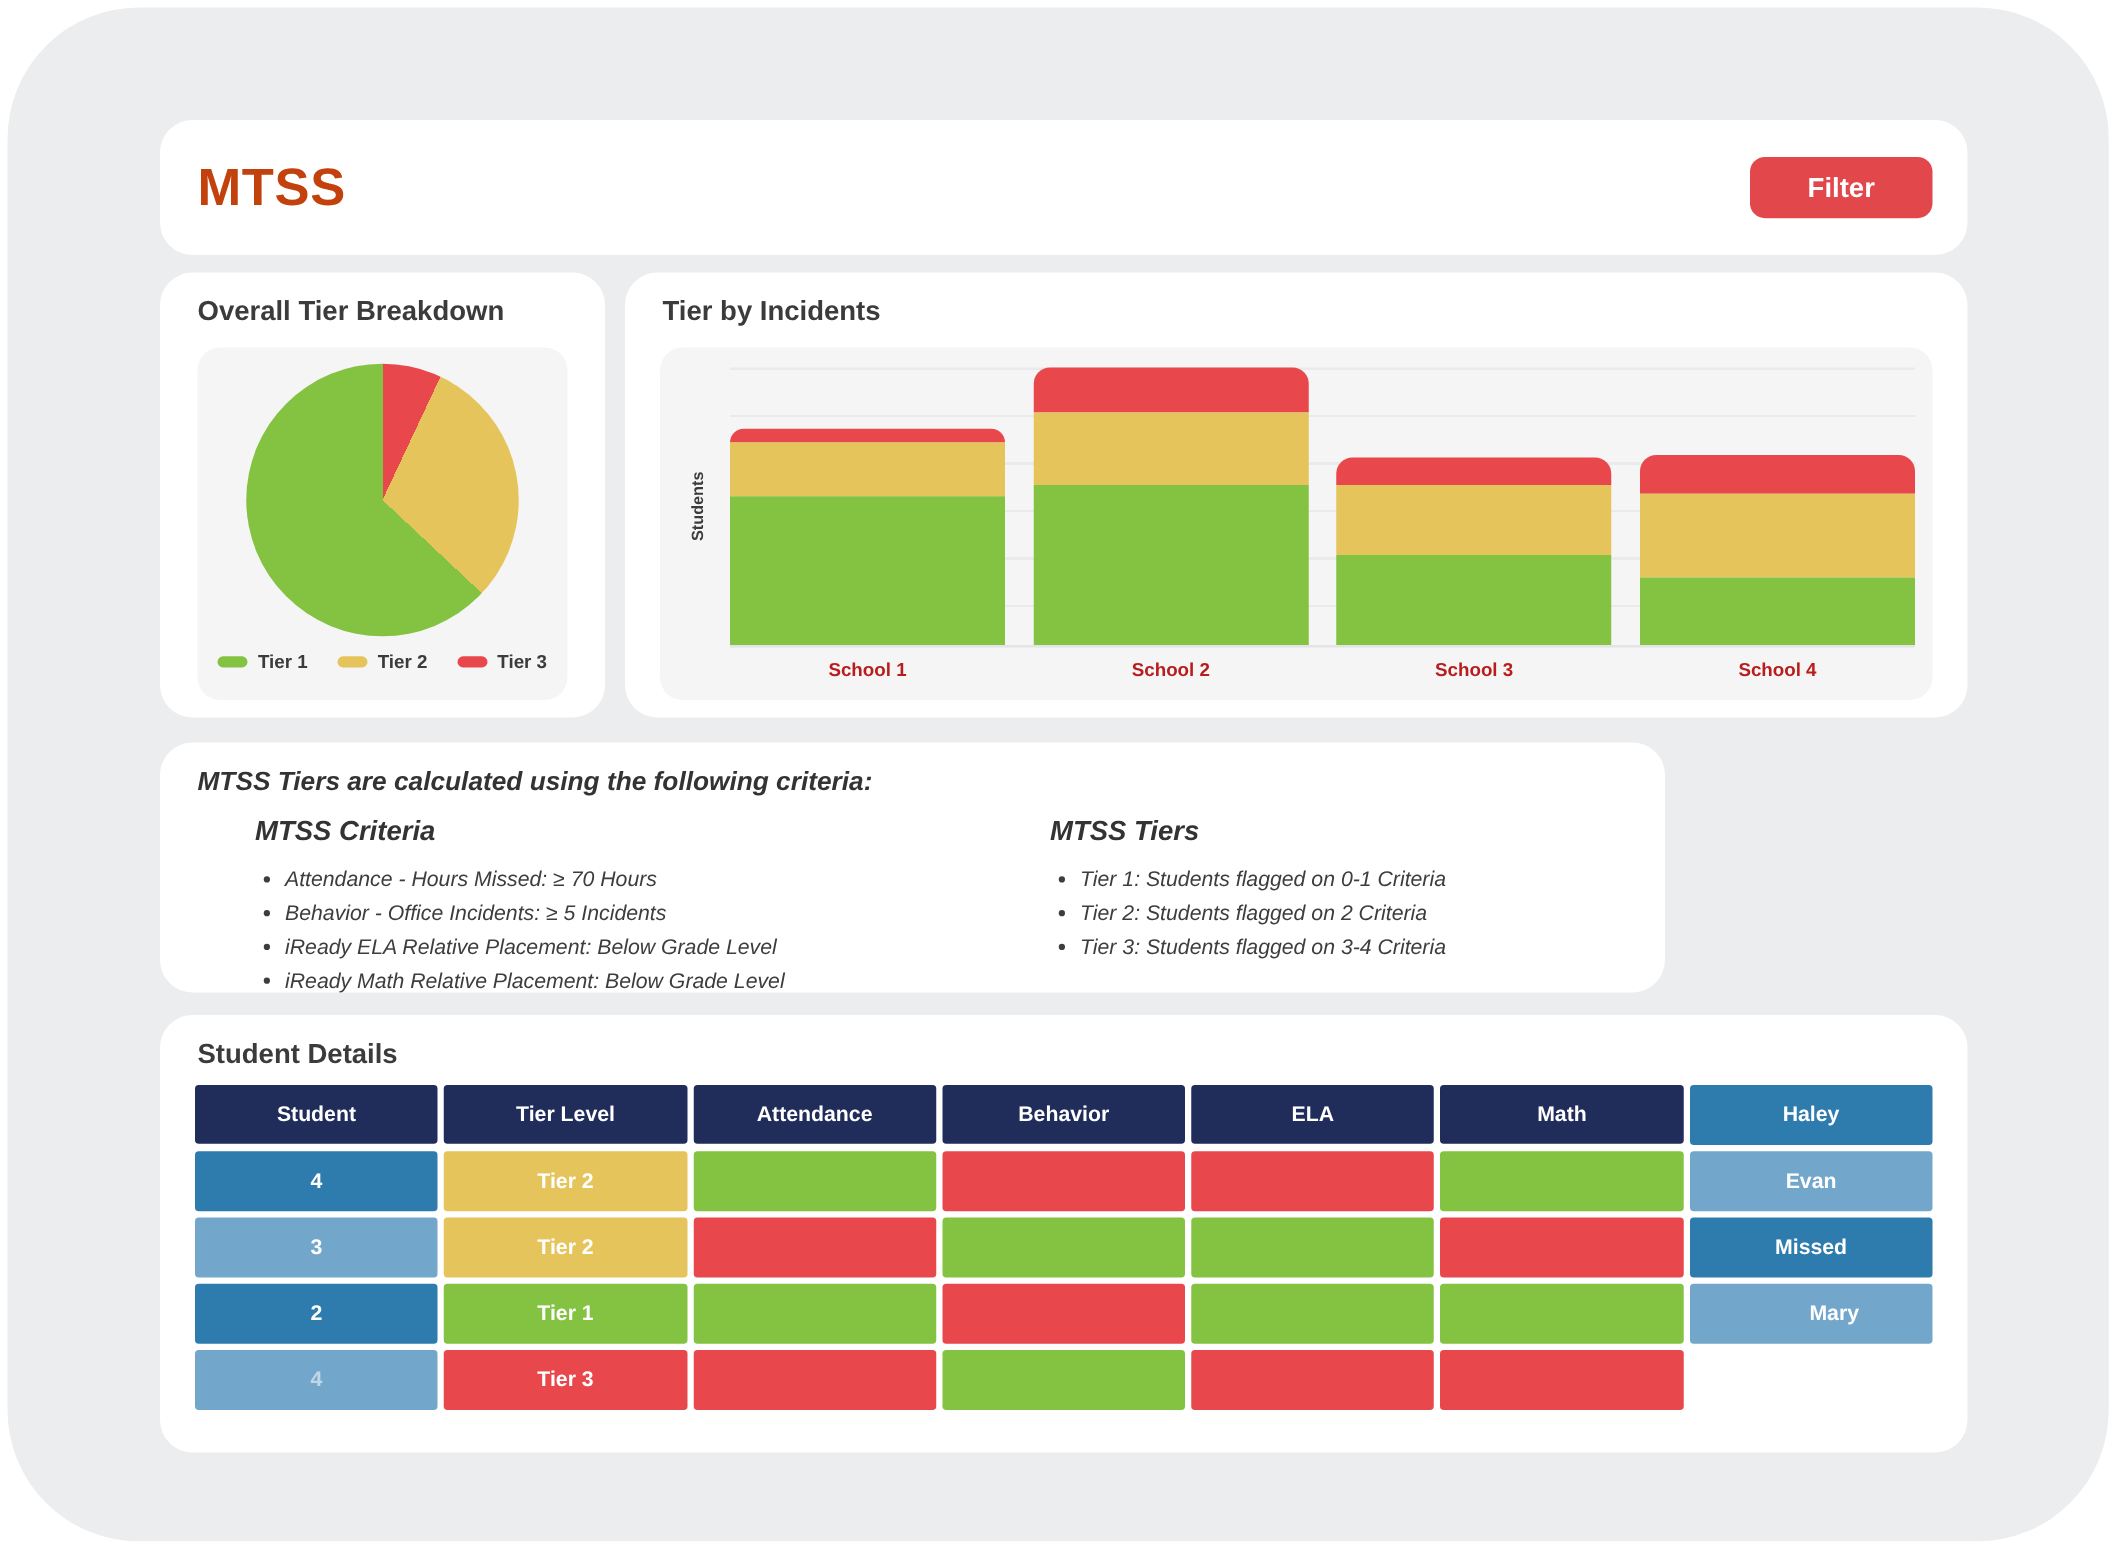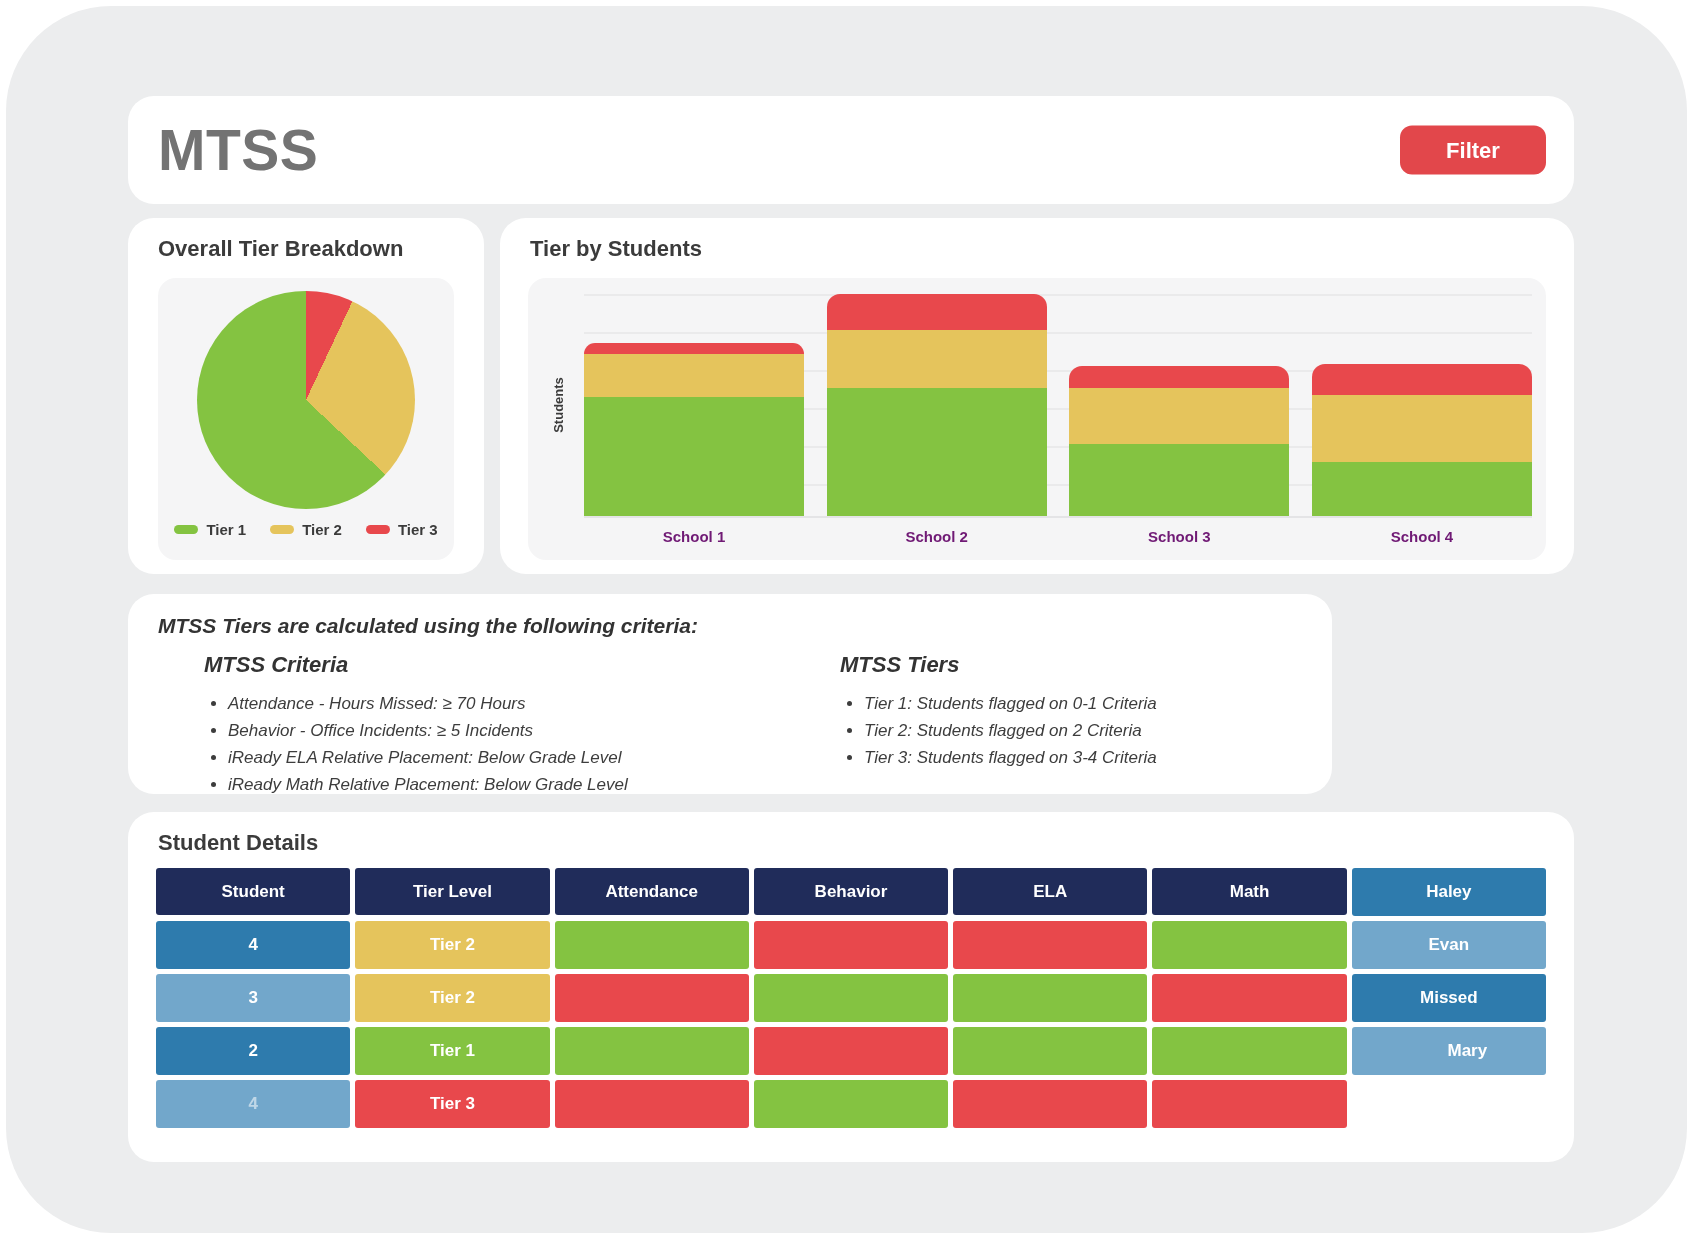--- a/index.html
+++ b/index.html
@@ -5,21 +5,21 @@
   html,body{margin:0;padding:0;background:#fff;}
   .canvas{position:relative;width:1693px;height:1239px;overflow:hidden;
           font-family:"Liberation Sans",sans-serif;color:#3b3b3b;}
   .shell{position:absolute;left:6px;top:6px;right:6px;bottom:6px;
          background:#ECEDEE;border-radius:105px;}
   .card{position:absolute;background:#fff;border-radius:26px;}
 
   
   .card-header{left:122px;top:90px;width:1446px;height:108px;}
   .app-title{position:absolute;left:30px;top:50%;transform:translateY(-50%);
-             font-size:57px;font-weight:700;color:#737373;letter-spacing:.5px;}
+             font-size:42px;font-weight:700;color:#c2410c;letter-spacing:.5px;}
   .filter-btn{position:absolute;right:28px;top:50%;transform:translateY(-50%);
               width:146px;height:49px;border:none;border-radius:12px;color:#fff;
               font-family:inherit;font-size:22px;font-weight:700;cursor:pointer;}
 
   
   .card-pie{left:122px;top:212px;width:356px;height:356px;}
   .card-bar{left:494px;top:212px;width:1074px;height:356px;}
   .card-title{position:absolute;left:30px;top:18px;font-size:22px;font-weight:700;color:#3b3b3b;}
   .panel{position:absolute;background:#F5F5F6;border-radius:18px;}
   .pie-panel{left:30px;top:60px;width:296px;height:282px;}
@@ -33,21 +33,21 @@
           font-size:13px;font-weight:700;color:#3b3b3b;white-space:nowrap;}
   .plot{position:absolute;left:56px;right:14px;top:16px;height:222px;border-bottom:2px solid #E4E4E6;}
   .grid{position:absolute;inset:0;
         background:repeating-linear-gradient(to bottom,#EAEAEB 0 2px,transparent 2px 38px);}
   .slots{position:absolute;inset:0;display:flex;justify-content:space-between;align-items:flex-end;}
   .slot{position:relative;width:220px;height:100%;}
   .stack{position:absolute;bottom:0;left:0;width:100%;display:flex;flex-direction:column;justify-content:flex-end;}
   .seg{width:100%;}
   .seg.top{border-radius:13px 13px 0 0;}
   .xlabel{position:absolute;top:100%;margin-top:12px;width:100%;text-align:center;
-          font-size:15px;font-weight:700;color:#701a75;}
+          font-size:15px;font-weight:700;color:#b91c1c;}
 
   
   .card-criteria{left:122px;top:588px;width:1204px;height:200px;font-style:italic;}
   .crit-heading{position:absolute;left:30px;top:20px;font-size:21px;font-weight:700;color:#333;}
   .crit-col{position:absolute;top:58px;}
   .crit-col.left{left:76px;}
   .crit-col.right{left:712px;}
   .crit-subtitle{font-size:22px;font-weight:700;color:#333;margin:0 0 16px 0;}
   .crit-col ul{margin:4px 0 0 0;padding-left:24px;font-size:17px;color:#3d3d3d;}
   .crit-col li{margin-bottom:7px;}
@@ -87,21 +87,21 @@
             </div>
             <div class="legend-item">
               <span class="legend-swatch" style="background: rgb(232, 72, 76);"></span>
               <span>Tier 3</span>
             </div>
           </div>
       </div>
     </div>
 
     <div class="card card-bar">
-      <div class="card-title">Tier by Students</div>
+      <div class="card-title">Tier by Incidents</div>
       <div class="panel bar-panel">
         <div class="ylabel">Students</div>
         <div class="plot">
           <div class="grid"></div>
           <div class="slots" id="bar-slots">
               <div class="slot">
                 <div class="stack">
                   <div class="seg top" style="height: 10.8px; background: rgb(232, 72, 76);"></div>
                   <div class="seg" style="height: 43.3px; background: rgb(229, 196, 92);"></div>
                   <div class="seg" style="height: 119.1px; background: rgb(132, 195, 65);"></div>

